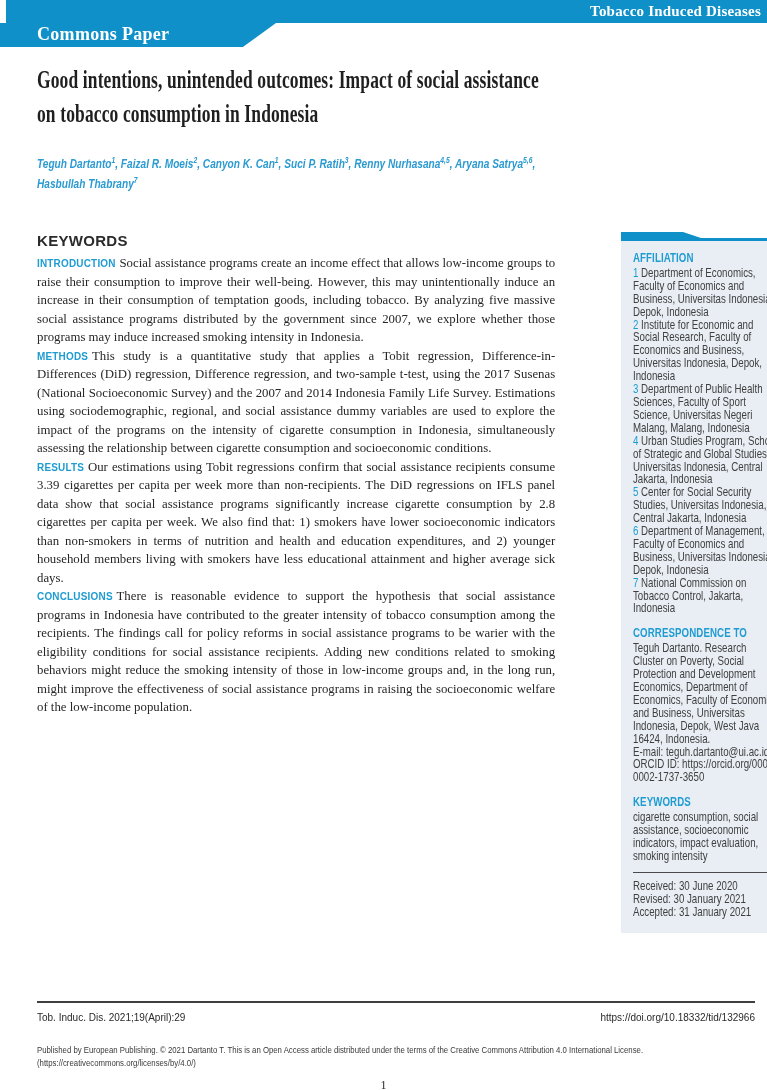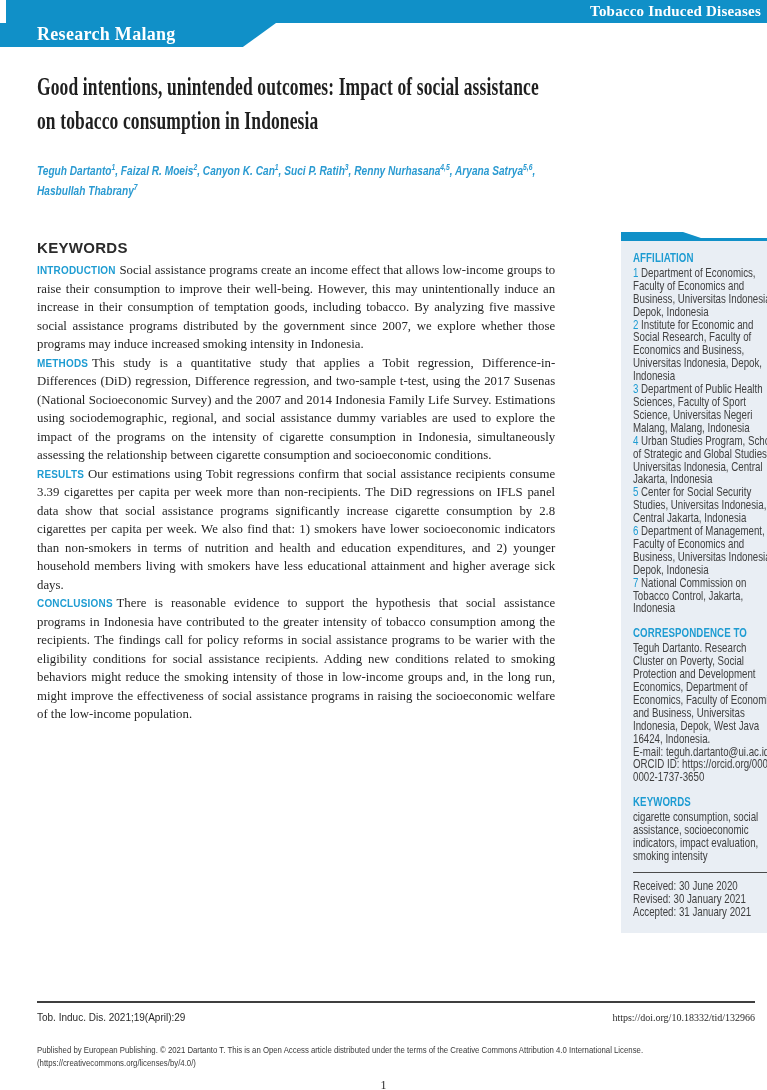--- a/index.html
+++ b/index.html
@@ -18,21 +18,21 @@
   }
   .type-tab{
     position:absolute;top:23px;left:0;width:276px;height:24px;background:#1090c8;
     clip-path:polygon(0 0,100% 0,88% 100%,0 100%);
   }
   .type-tab span{
     display:block;padding-left:37px;line-height:22px;color:#ffffff;
     font-family:"Liberation Serif",serif;font-weight:bold;font-size:18px;letter-spacing:.3px;
   }
   
-  .main{position:absolute;top:70px;left:37px;width:520px;}
+  .main{position:absolute;top:63px;left:37px;width:520px;}
   .title{
     margin:0;width:780px;transform:scaleX(0.672);transform-origin:0 0;
     font-family:"Liberation Serif",serif;font-weight:bold;font-size:26px;line-height:34px;
     color:#1f1f1f;letter-spacing:.2px;
   }
   .authors{
     margin:20px 0 0 0;width:700px;transform:scaleX(0.75);transform-origin:0 0;
     font-style:italic;font-size:13.5px;line-height:17px;color:#2a9ad1;font-weight:bold;
   }
   .authors sup{font-size:9px;}
@@ -66,42 +66,42 @@
   .side-scale .gap{height:12px;}
   .aff .num{color:#1e9cd2;}
   .wrapany{overflow-wrap:anywhere;}
   .dates-rule{border:none;border-top:1.5px solid #4a4a4a;margin:9px 0 7px 0;width:100%;}
   
   .footer-meta{
     position:absolute;top:1012px;left:37px;width:718px;height:14px;
     font-size:10px;color:#2a2a2a;
   }
   .footer-meta .cit{float:left;}
-  .footer-meta .doi{float:right;font-family:Liberation Serif, serif;}
+  .footer-meta .doi{float:right;}
   .footer-rule{position:absolute;top:1001px;left:37px;width:718px;border-top:2px solid #3f3f3f;}
   .license{
     position:absolute;top:1043px;left:37px;width:845px;
     transform:scaleX(0.82);transform-origin:0 0;
     font-size:9.5px;line-height:13px;color:#3a3a3a;
   }
   .pageno{
     position:absolute;top:1078px;left:0;width:767px;text-align:center;
     font-family:"Liberation Serif",serif;font-size:12px;color:#2a2a2a;
   }
 </style>
 </head>
 <body>
 
 <div class="page">
 
   <div class="topbar">
     <span class="journal">Tobacco Induced Diseases</span>
   </div>
   <div class="type-tab">
-    <span>Research Malang</span>
+    <span>Commons Paper</span>
   </div>
 
   <div class="main">
     <h1 class="title">Good intentions, unintended outcomes: Impact of social assistance on tobacco consumption in Indonesia</h1>
 
     <p class="authors"><span><span>Teguh Dartanto</span><sup>1</sup>,</span>
       <span><span>Faizal R. Moeis</span><sup>2</sup>,</span>
       <span><span>Canyon K. Can</span><sup>1</sup>,</span>
       <span><span>Suci P. Ratih</span><sup>3</sup>,</span>
       <span><span>Renny Nurhasana</span><sup>4,5</sup>,</span>

